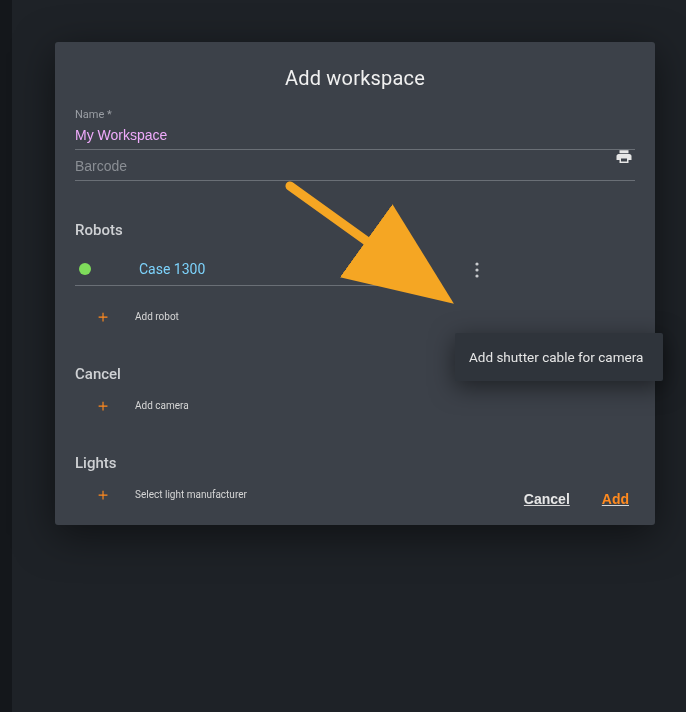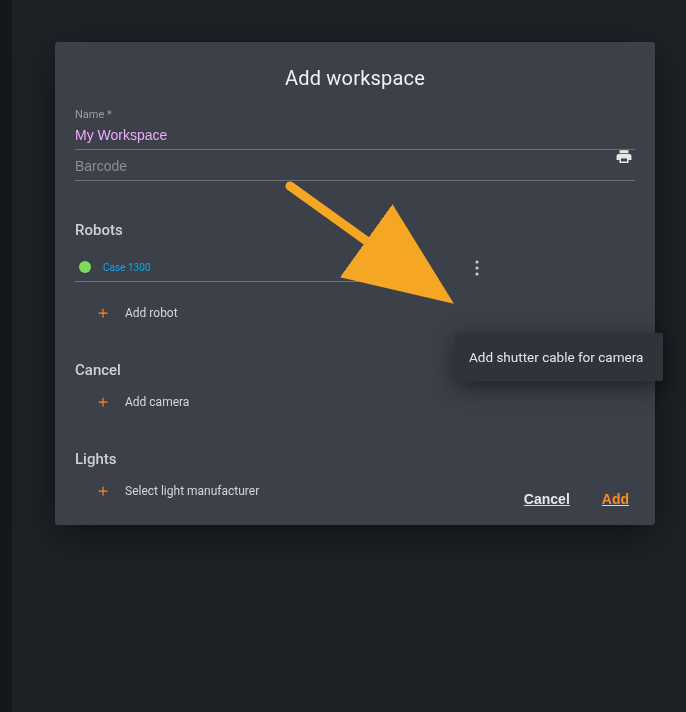--- a/index.html
+++ b/index.html
@@ -86,22 +86,23 @@
     padding: 8px 0 8px 4px;
     cursor: pointer;
   }
   .status-dot {
     width: 12px; height: 12px; border-radius: 50%; background: #7fdc5b;
     margin-right: 12px;
     flex-shrink: 0;
   }
   .robot-name {
     flex: 1;
-    color: #0ea5e9;
-    font-size: 10px;
+    color: #7dd3fc;
+    font-size: 14px;
+    margin-left: 36px;
   }
   .caret {
     color: #9a9ea4;
     font-size: 10px;
     margin-right: 4px;
   }
   .kebab {
     width: 24px;
     height: 24px;
     margin-left: 30px;
@@ -122,22 +123,22 @@
   .plus {
     color: #ff8a1f;
     font-size: 17px;
     font-weight: 400;
     width: 20px;
     text-align: center;
     line-height: 1;
   }
   .add-label {
     color: #d6d6d6;
-    font-size: 12px;
-    margin-left: 12px;
+    font-size: 10px;
+    margin-left: 22px;
   }
   .dialog-actions {
     position: absolute;
     bottom: 18px;
     right: 26px;
     display: flex;
     gap: 32px;
     text-decoration: underline;
   }
   .btn {

